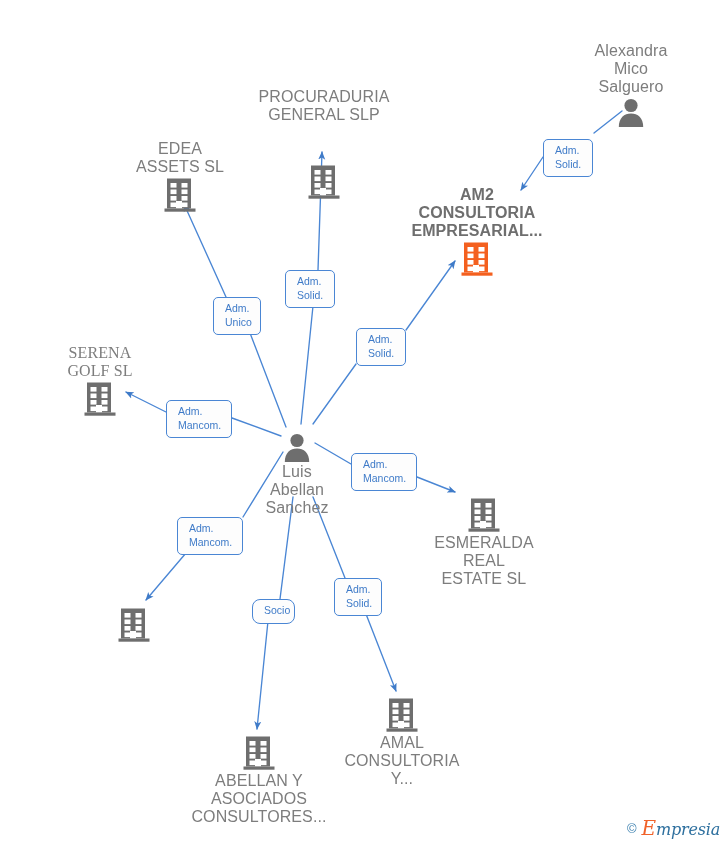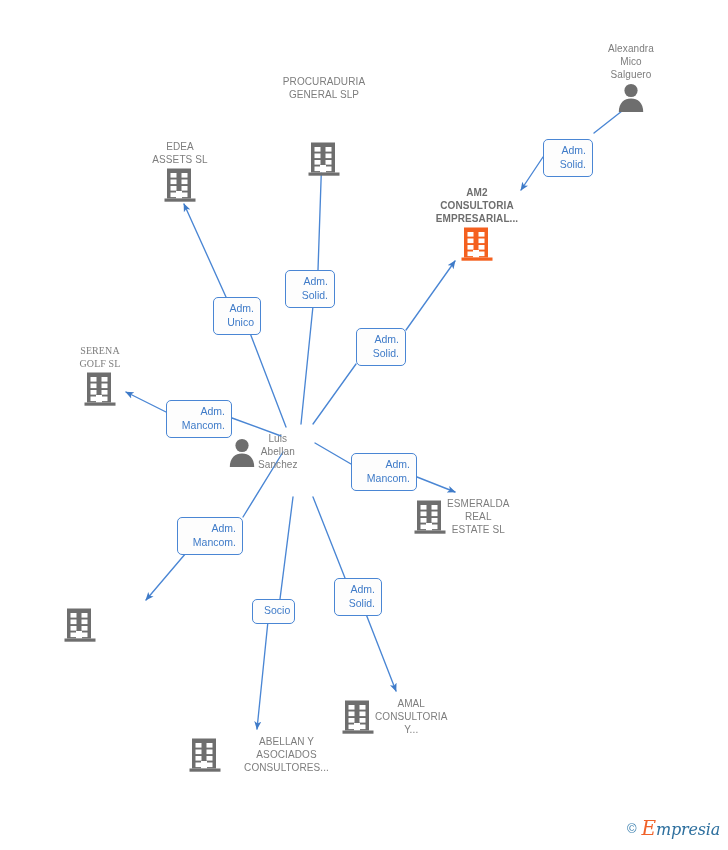--- a/index.html
+++ b/index.html
@@ -27,30 +27,30 @@
     pointer-events: none;
   }
 
   
   .node {
     position: absolute;
     width: 140px;
     margin-left: -70px;          
     text-align: center;
     display: flex;
-    flex-direction: row;
+    flex-direction: column;
     align-items: center;
     gap: 1px;
   }
   .node.label-above {
     flex-direction: column-reverse;
   }
   .node-label {
-    font-size: 10px;
-    line-height: 13px;
+    font-size: 16px;
+    line-height: 18px;
     color: #7d7d7d;
     letter-spacing: 0.1px;
     white-space: pre-line;
   }
   .node.highlight .node-label {
     color: #6e6e6e;
     font-weight: bold;
   }
   .node-icon {
     display: block;
@@ -60,21 +60,21 @@
   
   .edge-label {
     position: absolute;
     box-sizing: border-box;
     background: #fdfdfd;
     border: 1.3px solid #4a86d4;
     border-radius: 5px;
     color: #3f7bc8;
     font-size: 10.5px;
     line-height: 13.5px;
-    text-align: right;
+    text-align: left;
     padding: 4px 6px 5px 11px;
     white-space: pre-line;
     box-shadow: 0 0 0 0 rgba(0,0,0,0);
   }
 
   
   #watermark {
     position: absolute;
     right: 8px;
     bottom: 10px;
@@ -163,21 +163,21 @@
             <rect x="17.5" y="19" width="6" height="4.6" fill="#ffffff"></rect>
             <rect x="6.5" y="25.5" width="6" height="4.6" fill="#ffffff"></rect>
             <rect x="17.5" y="25.5" width="6" height="4.6" fill="#ffffff"></rect>
     <rect x="12" y="24" width="6" height="7.5" fill="#ffffff"></rect>
     <rect x="0.5" y="31.5" width="31" height="3.2" fill="#f4601f"></rect>
   </svg></div>
         <div class="node-label">AM2
 CONSULTORIA
 EMPRESARIAL...</div>
       </div>
-      <div class="node label-above" style="left: 324px; top: 75px; gap: 40px;">
+      <div class="node label-above" style="left: 324px; top: 88px; gap: 40px;">
         <div class="node-icon"><svg width="32" height="36" viewBox="0 0 32 36" xmlns="http://www.w3.org/2000/svg">
     <rect x="3" y="1.5" width="24" height="30" fill="#6e6e6e"></rect>
     <rect x="6.5" y="6" width="6" height="4.6" fill="#ffffff"></rect>
             <rect x="17.5" y="6" width="6" height="4.6" fill="#ffffff"></rect>
             <rect x="6.5" y="12.5" width="6" height="4.6" fill="#ffffff"></rect>
             <rect x="17.5" y="12.5" width="6" height="4.6" fill="#ffffff"></rect>
             <rect x="6.5" y="19" width="6" height="4.6" fill="#ffffff"></rect>
             <rect x="17.5" y="19" width="6" height="4.6" fill="#ffffff"></rect>
             <rect x="6.5" y="25.5" width="6" height="4.6" fill="#ffffff"></rect>
             <rect x="17.5" y="25.5" width="6" height="4.6" fill="#ffffff"></rect>
@@ -247,21 +247,21 @@
             <rect x="17.5" y="19" width="6" height="4.6" fill="#ffffff"></rect>
             <rect x="6.5" y="25.5" width="6" height="4.6" fill="#ffffff"></rect>
             <rect x="17.5" y="25.5" width="6" height="4.6" fill="#ffffff"></rect>
     <rect x="12" y="24" width="6" height="7.5" fill="#ffffff"></rect>
     <rect x="0.5" y="31.5" width="31" height="3.2" fill="#6e6e6e"></rect>
   </svg></div>
         <div class="node-label">ABELLAN Y
 ASOCIADOS
 CONSULTORES...</div>
       </div>
-      <div class="node" style="left: 412px; top: 697px;">
+      <div class="node" style="left: 402px; top: 697px;">
         <div class="node-icon"><svg width="32" height="36" viewBox="0 0 32 36" xmlns="http://www.w3.org/2000/svg">
     <rect x="3" y="1.5" width="24" height="30" fill="#6e6e6e"></rect>
     <rect x="6.5" y="6" width="6" height="4.6" fill="#ffffff"></rect>
             <rect x="17.5" y="6" width="6" height="4.6" fill="#ffffff"></rect>
             <rect x="6.5" y="12.5" width="6" height="4.6" fill="#ffffff"></rect>
             <rect x="17.5" y="12.5" width="6" height="4.6" fill="#ffffff"></rect>
             <rect x="6.5" y="19" width="6" height="4.6" fill="#ffffff"></rect>
             <rect x="17.5" y="19" width="6" height="4.6" fill="#ffffff"></rect>
             <rect x="6.5" y="25.5" width="6" height="4.6" fill="#ffffff"></rect>
             <rect x="17.5" y="25.5" width="6" height="4.6" fill="#ffffff"></rect>
@@ -298,21 +298,21 @@
       <div class="edge-label" style="left: 356px; top: 328px; width: 50px; min-height: 36px;">Adm.
 Solid.</div>
       <div class="edge-label" style="left: 285px; top: 270px; width: 50px; min-height: 36px;">Adm.
 Solid.</div>
       <div class="edge-label" style="left: 213px; top: 297px; width: 48px; min-height: 36px;">Adm.
 Unico</div>
       <div class="edge-label" style="left: 166px; top: 400px; width: 66px; min-height: 36px;">Adm.
 Mancom.</div>
       <div class="edge-label" style="left: 177px; top: 517px; width: 66px; min-height: 36px;">Adm.
 Mancom.</div>
-      <div class="edge-label" style="left: 252px; top: 599px; width: 43px; min-height: 22px;">Socio</div>
+      <div class="edge-label" style="left: 252px; top: 599px; width: 43px; min-height: 22px; border-radius: 8px;">Socio</div>
       <div class="edge-label" style="left: 334px; top: 578px; width: 48px; min-height: 36px;">Adm.
 Solid.</div>
       <div class="edge-label" style="left: 351px; top: 453px; width: 66px; min-height: 36px;">Adm.
 Mancom.</div>
     </div>
 
   <div id="watermark">
     <span class="copy">©</span>
     <span class="brand"><span class="cap">E</span><span>mpresia</span></span>
   </div>

